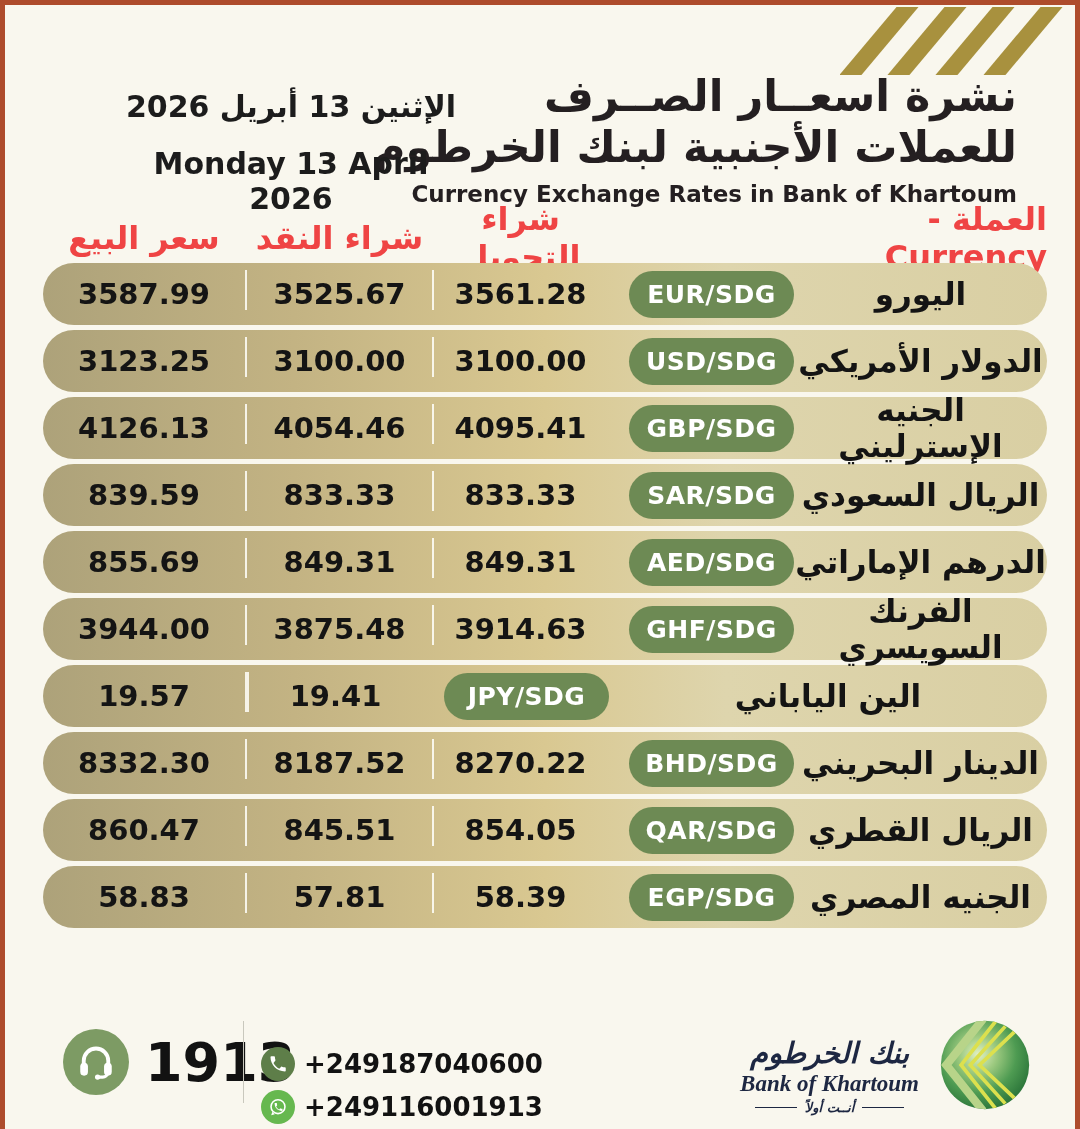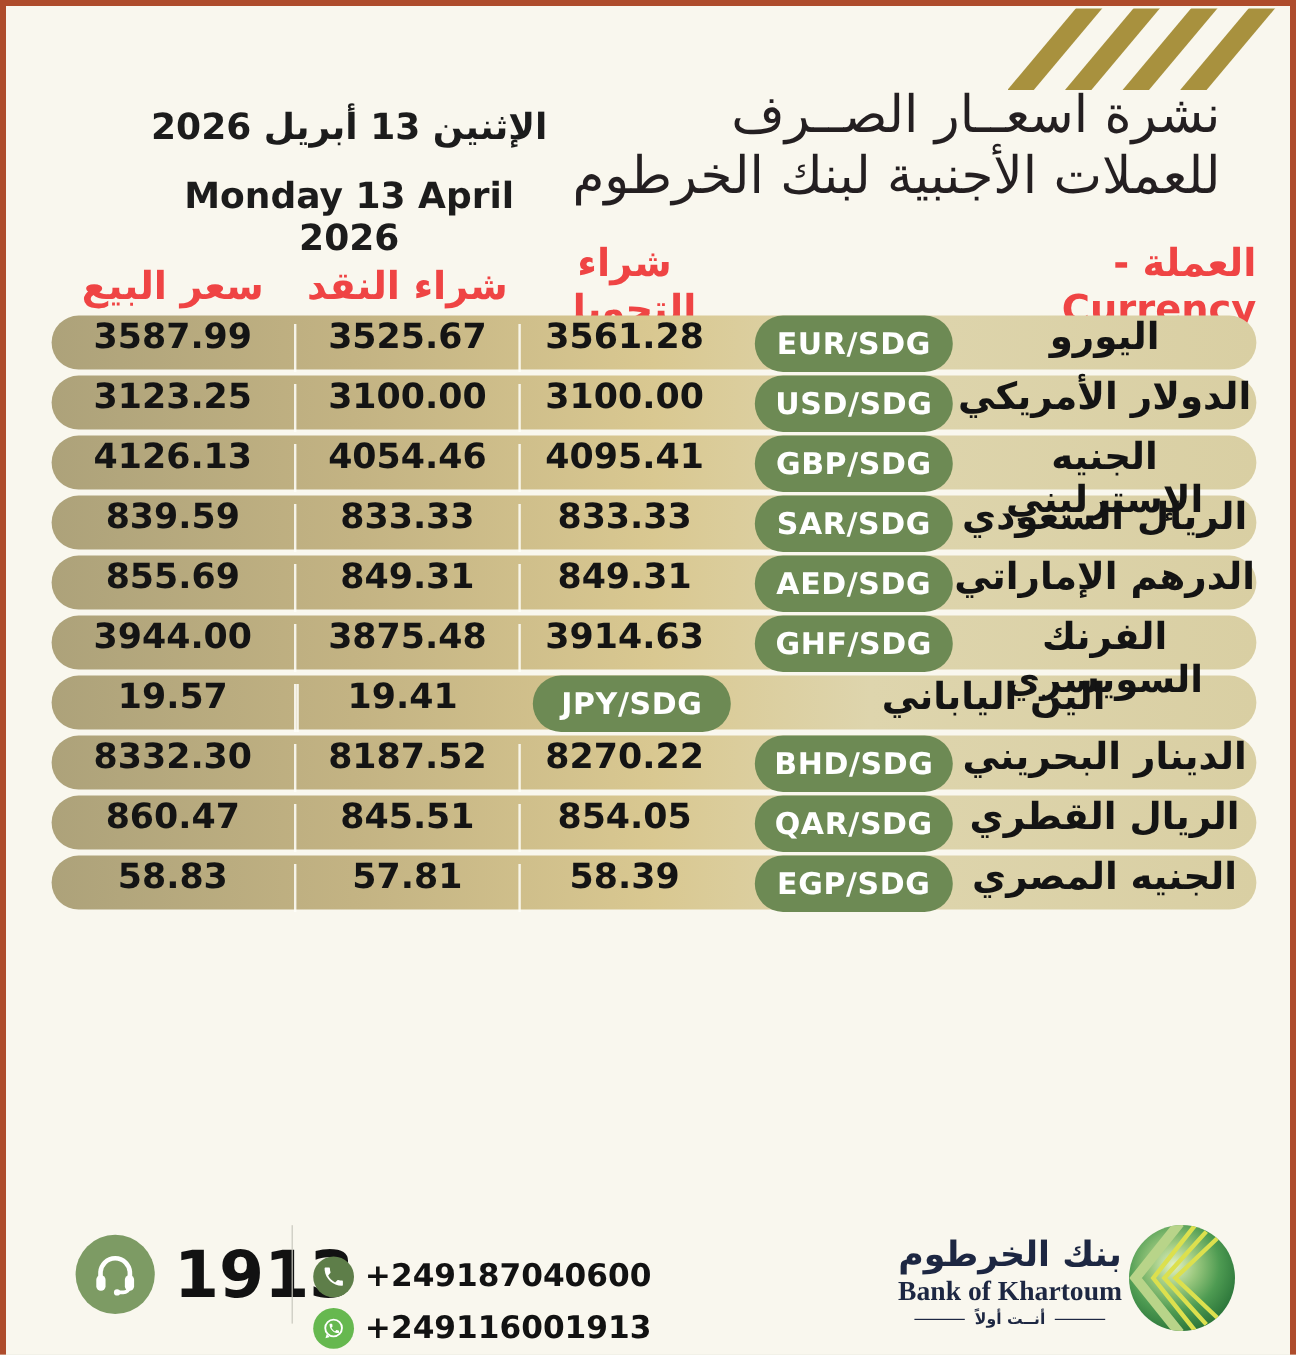--- a/index.html
+++ b/index.html
@@ -15,41 +15,41 @@
     font-family:"DejaVu Sans", sans-serif;
     color:#1c1c1c;
   }
 
   
   .stripes { position:absolute; top:2px; right:10px; width:225px; height:68px; overflow:hidden; }
   .stripe { position:absolute; top:-10px; bottom:-10px; width:22px; background:#a8913e; transform:skewX(-40deg); }
 
   
   .title-block { position:absolute; top:66px; right:58px; text-align:right; }
-  .title-ar { font-size:43px; font-weight:normal; color:#241f21; line-height:1.18; direction:rtl; }
+  .title-ar { font-size:43px; font-weight:bold; color:#241f21; line-height:1.18; direction:rtl; }
   .subtitle-en { font-size:23px; font-weight:bold; color:#241f21; margin-top:9px; }
 
   .date-block { position:absolute; top:84px; left:112px; width:348px; text-align:center; }
   .date-ar { font-size:30px; font-weight:bold; direction:rtl; }
   .date-en { font-size:30px; font-weight:bold; margin-top:22px; }
 
   
   .thead { position:absolute; top:216px; left:38px; width:1004px; display:flex; align-items:center;
            color:#ef4444; font-weight:bold; font-size:32px; height:34px; }
   .h-sell { width:202px; text-align:center; }
   .h-cash { width:185px; text-align:center; }
   .h-transfer { width:173px; text-align:center; }
   .h-gap { width:2px; }
   .h-pillzone { width:187px; }
   .h-name { flex:1; text-align:right; direction:rtl; }
 
   .tbody { position:absolute; top:258px; left:38px; width:1004px; }
   .row {
-    height:45px; margin-bottom:5px; border-radius:31px;
-    display:flex; align-items:flex-start;
+    height:62px; margin-bottom:5px; border-radius:31px;
+    display:flex; align-items:center;
     background:linear-gradient(90deg,#ada27a 0%,#c3b383 25%,#d9c891 50%,#ded5ad 68%,#d9cfa3 100%);
   }
   .cell { font-weight:bold; color:#141414; }
   .c-sell { width:202px; text-align:center; font-size:29px; }
   .c-cash { width:185px; text-align:center; font-size:29px; }
   .c-transfer { width:173px; text-align:center; font-size:29px; }
   .sep { width:2px; height:40px; background:rgba(255,255,250,.85); align-self:flex-start; margin-top:7px; }
   .pill {
     width:165px; height:47px; margin-left:22px; border-radius:25px;
     background:#6d8a54; color:#fff;
@@ -65,21 +65,21 @@
                     display:flex; align-items:center; justify-content:center; }
   .hotline-number { font-size:54px; font-weight:bold; color:#121212; }
   .v-divider { position:absolute; left:238px; top:12px; width:1px; height:82px; background:#c9c8bd; }
   .contacts { position:absolute; left:256px; top:14px; display:flex; flex-direction:column; gap:9px;margin-top:24px; }
   .contact-row { display:flex; align-items:center; gap:9px; }
   .icon-circle { width:34px; height:34px; border-radius:50%; display:flex; align-items:center; justify-content:center; }
   .phone-circle { background:#5e7e49; }
   .wa-circle { background:#66b84f; }
   .contact-number { font-size:26px; font-weight:bold; color:#121212; }
 
-  .logo { position:absolute; right:44px; top:10px; display:flex; align-items:center; gap:4px; }
+  .logo { position:absolute; right:44px; top:10px; display:flex; align-items:flex-end; gap:20px;font-style:italic; }
   .logo-text { text-align:center; color:#1d2742; }
   .logo-ar { font-size:29px; font-weight:bold; direction:rtl; }
   .logo-en { font-family:"Liberation Serif", serif; font-size:23px; font-weight:bold; margin-top:1px; }
   .logo-slogan { font-size:13px; font-weight:bold; margin-top:3px; direction:rtl;
                  display:flex; align-items:center; justify-content:center; gap:8px; }
   .logo-slogan .dash { display:inline-block; width:42px; height:1px; background:#1d2742; }
 </style>
 </head>
 <body>
 
@@ -88,20 +88,21 @@
   <div class="stripes">
     <div class="stripe" style="left:28px"></div>
     <div class="stripe" style="left:76px"></div>
     <div class="stripe" style="left:124px"></div>
     <div class="stripe" style="left:172px"></div>
   </div>
 
   <div class="title-block">
     <div class="title-ar">نشرة اسعــار الصــرف</div>
     <div class="title-ar">للعملات الأجنبية لبنك الخرطوم</div>
+    <div class="subtitle-en">Currency Exchange Rates in Bank of Khartoum</div>
   </div>
 
   <div class="date-block">
     <div class="date-ar">الإثنين 13 أبريل 2026</div>
     <div class="date-en">Monday 13 April 2026</div>
   </div>
 
   <div class="thead">
     <div class="h-sell">سعر البيع</div>
     <div class="h-gap"></div>

